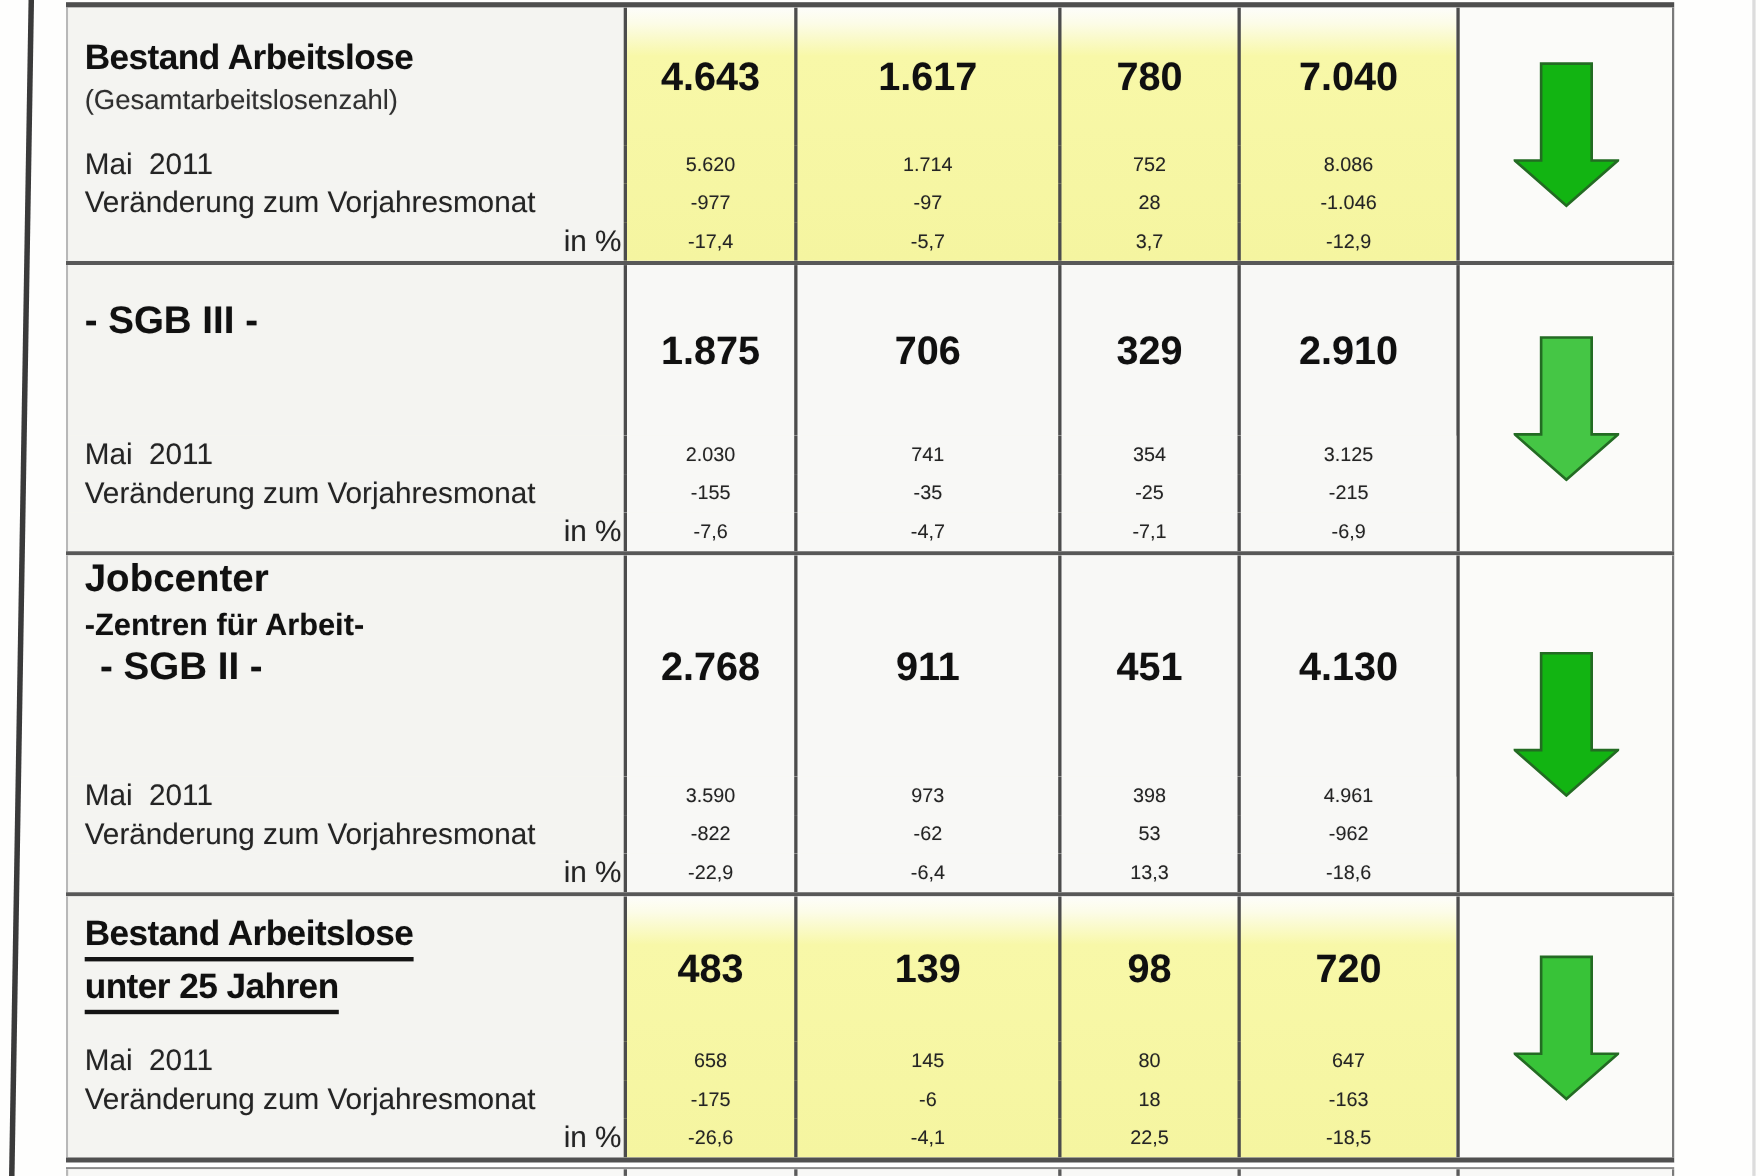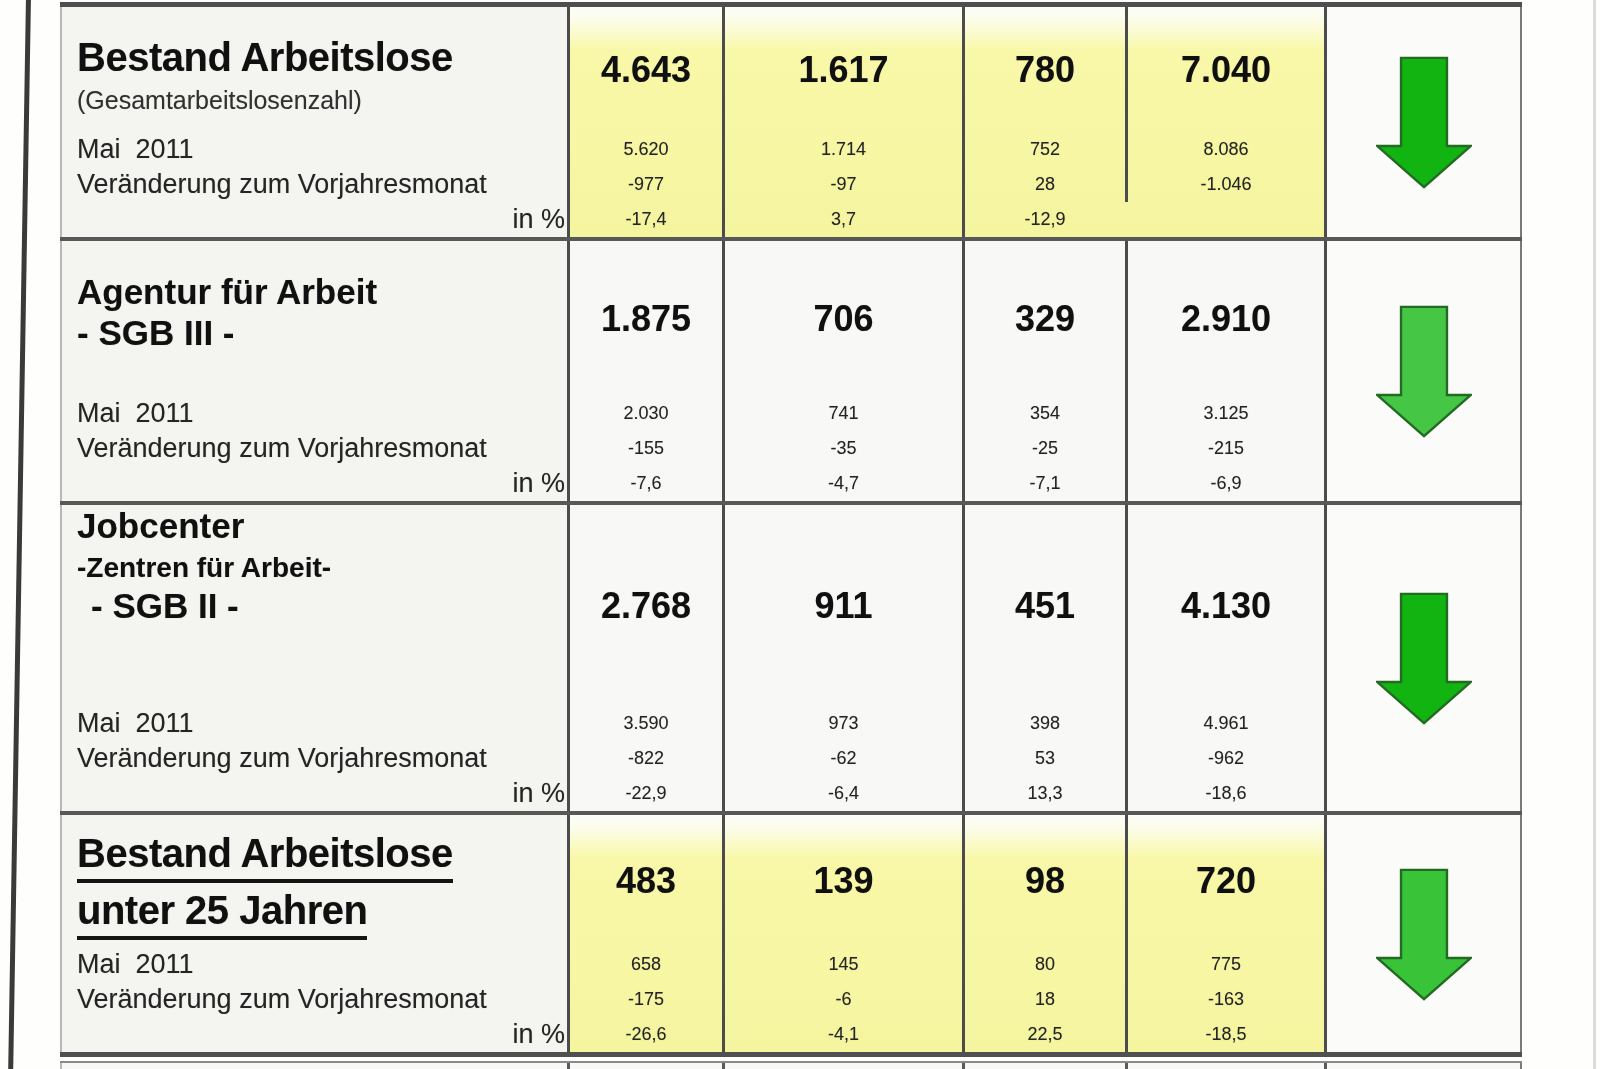--- a/index.html
+++ b/index.html
@@ -33,21 +33,21 @@
 
   .lbl-head{grid-column:1;display:flex;flex-direction:column;align-items:flex-start;padding-left:15px;background:#f4f4f1;}
   .s1 .lbl-head{padding-top:28px;}
   .s2 .lbl-head{padding-top:30px;}
   .s3 .lbl-head{text-align:right;}
   .s4 .lbl-head{padding-top:16px;}
   .lbl-row{grid-column:1;display:flex;align-items:center;padding-left:15px;font-size:27px;color:#242424;
            white-space:pre;background:#f4f4f1;}
   .lbl-row.pct{justify-content:flex-end;padding-right:2px;}
 
-  .t-xl{font-size:40px;font-weight:bold;letter-spacing:-0.5px;line-height:1.12;color:#101010;}
+  .t-xl{font-size:32px;font-weight:bold;letter-spacing:-0.5px;line-height:1.12;color:#101010;}
   .t-sub{font-size:25px;line-height:1.3;color:#303030;margin-top:4px;}
   .t-lg{font-size:35px;font-weight:bold;line-height:1.18;color:#101010;}
   .t-md{font-size:28px;font-weight:bold;line-height:1.25;color:#101010;margin-top:4px;}
   .indent{margin-left:14px;}
   .u > span{display:inline-block;border-bottom:4px solid #141414;padding-bottom:3px;margin-bottom:5px;}
 
   .v-head{display:flex;align-items:center;justify-content:center;font-size:36px;font-weight:bold;color:#101010;}
   .v-sub{display:flex;align-items:center;justify-content:center;font-size:18px;color:#242424;}
 
   .sliver{height:6px;display:grid;grid-template-columns:505px 155px 240px 163px 199px 196px;
@@ -87,31 +87,31 @@
         <div class="v-sub cB">1.714</div>
         <div class="v-sub cC">752</div>
         <div class="v-sub cD">8.086</div>
         <div class="lbl-row">Veränderung zum Vorjahresmonat</div>
         <div class="v-sub cA">-977</div>
         <div class="v-sub cB">-97</div>
         <div class="v-sub cC">28</div>
         <div class="v-sub cD">-1.046</div>
         <div class="lbl-row pct">in %</div>
         <div class="v-sub cA">-17,4</div>
+        <div class="v-sub cB">-5,7</div>
         <div class="v-sub cC">3,7</div>
         <div class="v-sub cD">-12,9</div>
       </div>
     </div>
 
     <div class="sep"></div>
 
     <div class="sec s2">
       <div class="grid">
         <div class="lbl-head">
-          <div class="t-lg">Agentur für Arbeit</div>
           <div class="t-lg">- SGB III -</div>
         </div>
         <div class="v-head cA">1.875</div>
         <div class="v-head cB">706</div>
         <div class="v-head cC">329</div>
         <div class="v-head cD">2.910</div>
         <div class="arrow-cell">
           <svg width="96" height="134" viewBox="0 0 100 140">
             <polygon points="26,3 74,3 74,95 99,95 50,138 1,95 26,95" stroke="#236b23" stroke-width="2.5" fill="#45c645"></polygon>
           </svg>
@@ -185,21 +185,21 @@
         <div class="v-head cD">720</div>
         <div class="arrow-cell">
           <svg width="96" height="134" viewBox="0 0 100 140">
             <polygon points="26,3 74,3 74,95 99,95 50,138 1,95 26,95" stroke="#236b23" stroke-width="2.5" fill="#38c338"></polygon>
           </svg>
         </div>
         <div class="lbl-row">Mai  2011</div>
         <div class="v-sub cA">658</div>
         <div class="v-sub cB">145</div>
         <div class="v-sub cC">80</div>
-        <div class="v-sub cD">775</div>
+        <div class="v-sub cD">647</div>
         <div class="lbl-row">Veränderung zum Vorjahresmonat</div>
         <div class="v-sub cA">-175</div>
         <div class="v-sub cB">-6</div>
         <div class="v-sub cC">18</div>
         <div class="v-sub cD">-163</div>
         <div class="lbl-row pct">in %</div>
         <div class="v-sub cA">-26,6</div>
         <div class="v-sub cB">-4,1</div>
         <div class="v-sub cC">22,5</div>
         <div class="v-sub cD">-18,5</div>

